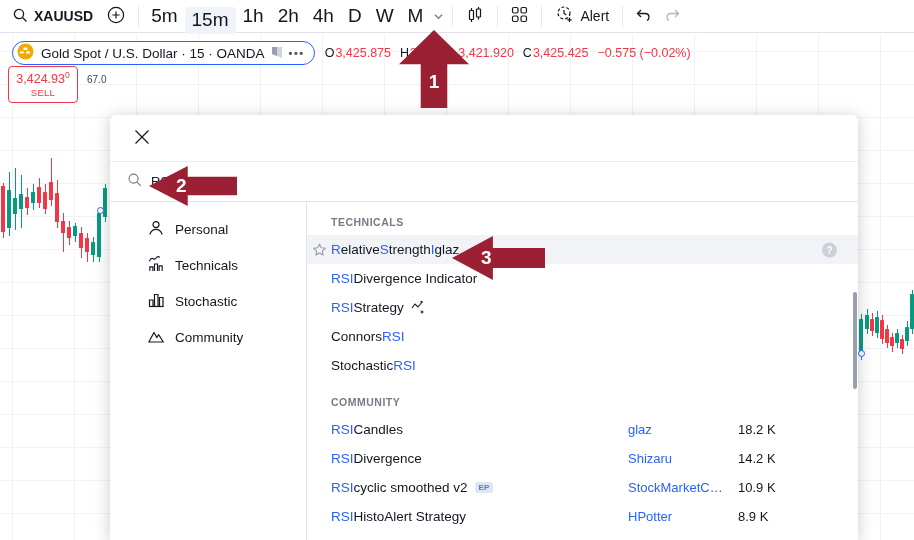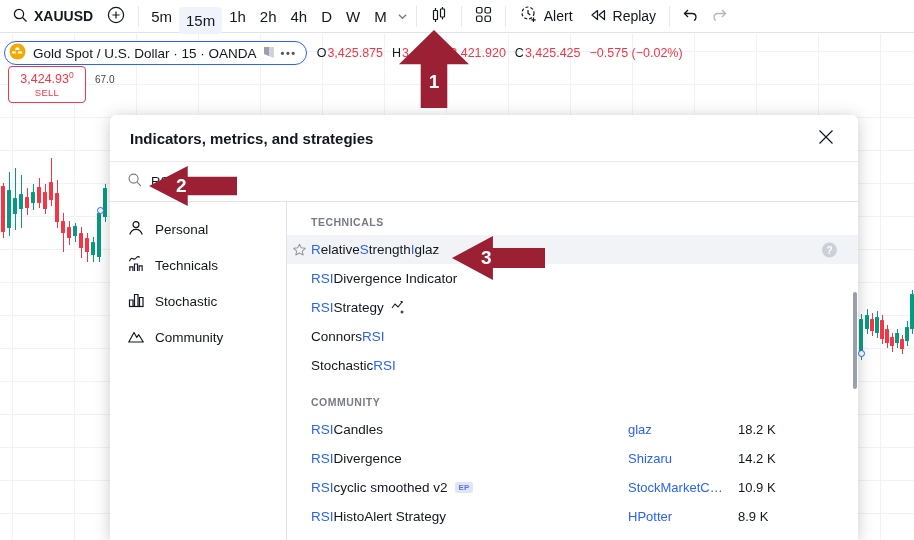--- a/index.html
+++ b/index.html
@@ -20,64 +20,64 @@
   
   .topbar { position:absolute; left:0; top:0; right:0; height:33px; background:#fff;
     border-bottom:1px solid #e0e3eb; display:flex; align-items:center; padding:0 6px;
     z-index:5; }
   .tb-btn { display:flex; align-items:center; gap:6px; height:27px; padding:0 8px;
     border:none; background:transparent; border-radius:4px; font-size:14px;
     color:#131722; font-family:inherit; cursor:pointer; white-space:nowrap; }
   .tb-btn svg { flex:none; }
   .tb-sep { width:1px; height:21px; background:#e6e8ef; margin:0 5px; flex:none; }
   .symbol-btn { font-weight:700; padding:0 6px; }
-  .interval { padding:0 7px; font-size:15px; }
+  .interval { padding:0 7px; font-size:19px; }
   .interval.active { background:#f0f3fa;margin-top:8px; }
   .chev { color:#787b86; padding:0 4px; }
   .indicators-btn { background:#f0f3fa; }
   .undo-redo { padding:0 6px; }
 
   
-  .sym-row { position:absolute; left:4px; top:41px; display:flex; align-items:center;
+  .sym-row { position:absolute; left:12px; top:41px; display:flex; align-items:center;
     gap:10px; z-index:4; }
   .sym-btn { display:inline-flex; align-items:center; gap:7px; height:24px;
     padding:0 9px 0 4px; border:1px solid #2962FF; border-radius:12px; background:#fff;
     font-size:13.5px; cursor:pointer; }
   .sym-title { font-weight:400; }
   .more-dots { color:#50535e; font-size:11px; letter-spacing:1.5px; font-weight:700; }
   .ohlc { display:flex; align-items:center; gap:9px; font-size:12.5px; white-space:nowrap; }
   .ohlc .grp { display:flex; gap:1px; }
   .ohlc .lbl { color:#131722; }
   .ohlc .val, .ohlc .chg { color:#f23645; }
 
   
   .trade { position:absolute; left:8px; top:66px; display:flex; align-items:flex-start;
     gap:9px; z-index:4; }
-  .trade-box { width:78px; border:1px solid; border-radius:4px; background:#fff;
+  .trade-box { width:70px; border:1px solid; border-radius:4px; background:#fff;
     text-align:center; padding:3px 0 4px; cursor:pointer; }
   .trade-box .price { font-size:12.5px; font-weight:400; }
   .trade-box sup { font-size:8.5px; }
   .trade-box .side { font-size:9.5px; margin-top:1px; letter-spacing:.3px; }
   .sell-box { border-color:#f23645; color:#f23645; }
   .buy-box  { border-color:#2962FF; color:#2962FF; }
   .spread { font-size:10px; color:#434651; margin-top:8px; }
 
   
   .modal { position:absolute; left:110px; top:115px; width:748px; height:425px;
     background:#fff; border-radius:6px 6px 0 0; z-index:10; display:flex;
     flex-direction:column; box-shadow:0 2px 16px rgba(60,64,74,.28); overflow:hidden; }
   .modal-header { height:46px; flex:none; display:flex; align-items:center;
     justify-content:space-between; padding:0 20px; }
   .modal-title { font-size:15px; font-weight:700; }
   .close-btn { background:none; border:none; cursor:pointer; padding:4px; display:flex; }
   .search-row { height:41px; flex:none; border-top:1px solid #e9ebf0;
     border-bottom:1px solid #e0e3eb; display:flex; align-items:center; padding:0 17px; gap:9px; }
   .search-input { border:none; outline:none; font-size:13px; color:#131722; flex:1;
     font-family:inherit; background:transparent; }
-  .modal-body { flex:1; display:flex; position:relative; overflow:hidden; }
+  .modal-body { flex:1; display:flex; position:relative; overflow:hidden;margin-left:20px; }
   .sidebar { width:177px; flex:none; border-right:1px solid #e0e3eb; padding-top:9px; }
   .side-item { display:flex; align-items:center; gap:10px; height:36px; padding-left:17px;
     font-size:13.5px; cursor:pointer; color:#131722; }
   .list { flex:1; position:relative; padding-top:7px; }
   .sec-header { font-size:10.5px; font-weight:600; color:#787b86; letter-spacing:.5px;
     padding:7px 0 7px 24px; }
   .sec-header.second { margin-top:9px; }
   .row { position:relative; height:29px; display:grid;
     grid-template-columns:1fr 110px 120px; align-items:center; padding-left:24px;
     font-size:13.5px; cursor:pointer; }
@@ -235,28 +235,20 @@
     <button class="tb-btn">
       <span>
         <svg width="19" height="19" viewBox="0 0 19 19" fill="none" stroke="#131722" stroke-width="1.2">
             <circle cx="9" cy="8" r="6" stroke-dasharray="3 2"></circle>
             <path d="M9 5v3.2l2.2 1.8"></path>
             <path d="M14.5 12.5v4.5M12.3 14.8h4.4"></path>
           </svg>
       </span>
       <span>Alert</span>
     </button>
-    <button class="tb-btn">
-      <span>
-        <svg width="18" height="18" viewBox="0 0 18 18" fill="none" stroke="#131722" stroke-width="1.2">
-            <path d="M8.5 4.5L3 9l5.5 4.5zM15.5 4.5L10 9l5.5 4.5z" stroke-linejoin="round"></path>
-          </svg>
-      </span>
-      <span>Replay</span>
-    </button>
     <div class="tb-sep"></div>
     <button class="tb-btn undo-redo">
       <span>
         <svg width="18" height="14" viewBox="0 0 18 14" fill="none" stroke="#131722" stroke-width="1.3">
             <path d="M3.5 5.5h7.5c2.5 0 4 1.6 4 3.8 0 1.5-.8 2.7-2 3.2"></path>
             <path d="M7 2L3.5 5.5 7 9"></path>
           </svg>
       </span>
     </button>
     <button class="tb-btn undo-redo">
@@ -312,21 +304,20 @@
   <div class="trade">
     <div class="trade-box sell-box">
       <div class="price"><span>3,424.93</span><sup>0</sup></div>
       <div class="side">SELL</div>
     </div>
     <div class="spread">67.0</div>
   </div>
 
   <div class="modal">
     <div class="modal-header">
-      <div class="modal-title">Indicators, metrics, and strategies</div>
       <button class="close-btn">
         <span>
           <svg width="16" height="16" viewBox="0 0 16 16" fill="none" stroke="#131722" stroke-width="1.2">
               <path d="M1.5 1.5l13 13M14.5 1.5l-13 13"></path>
             </svg>
         </span>
       </button>
     </div>
     <div class="search-row">
       <span>

